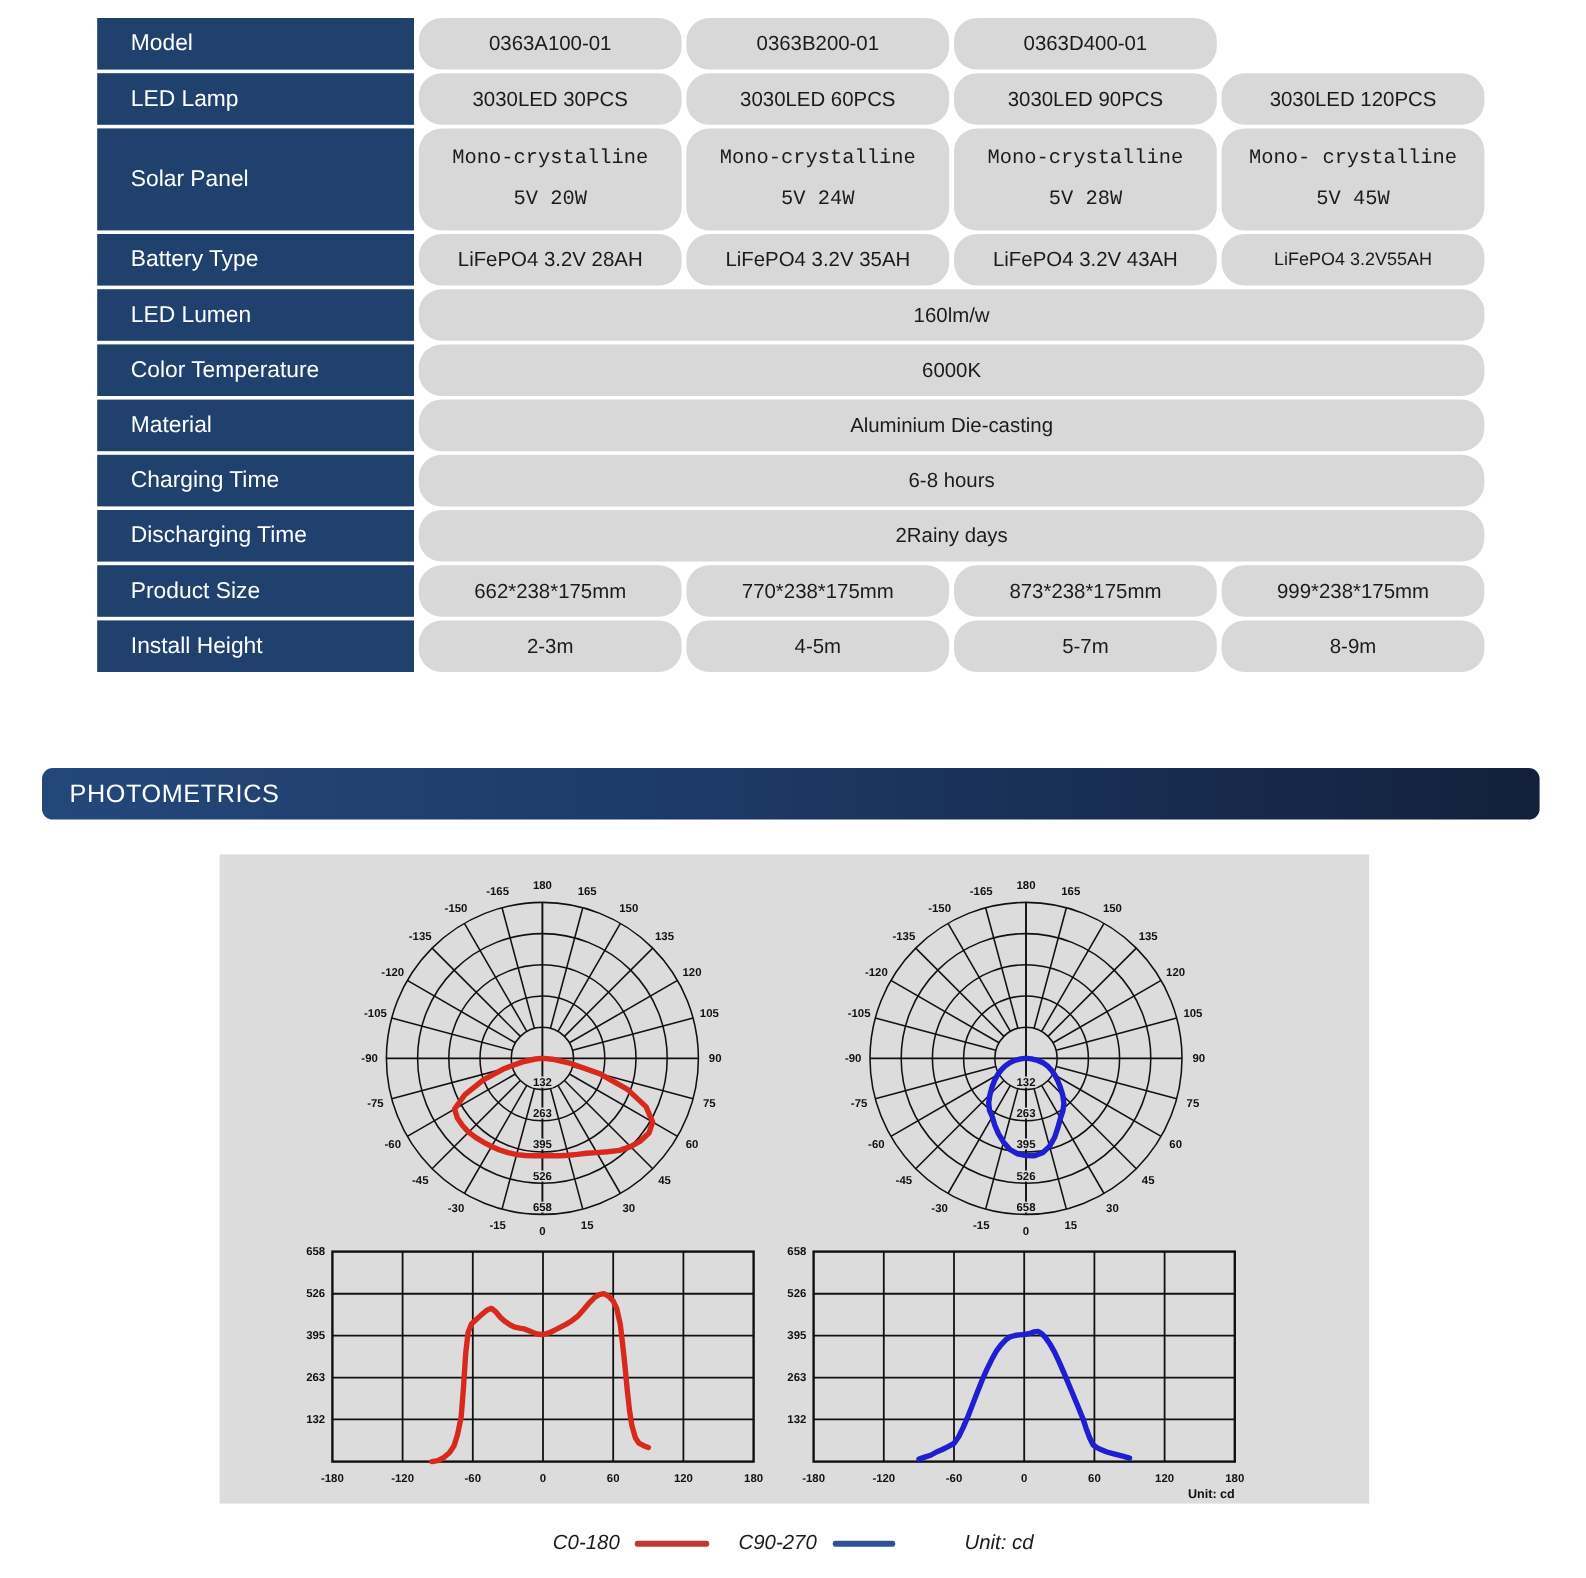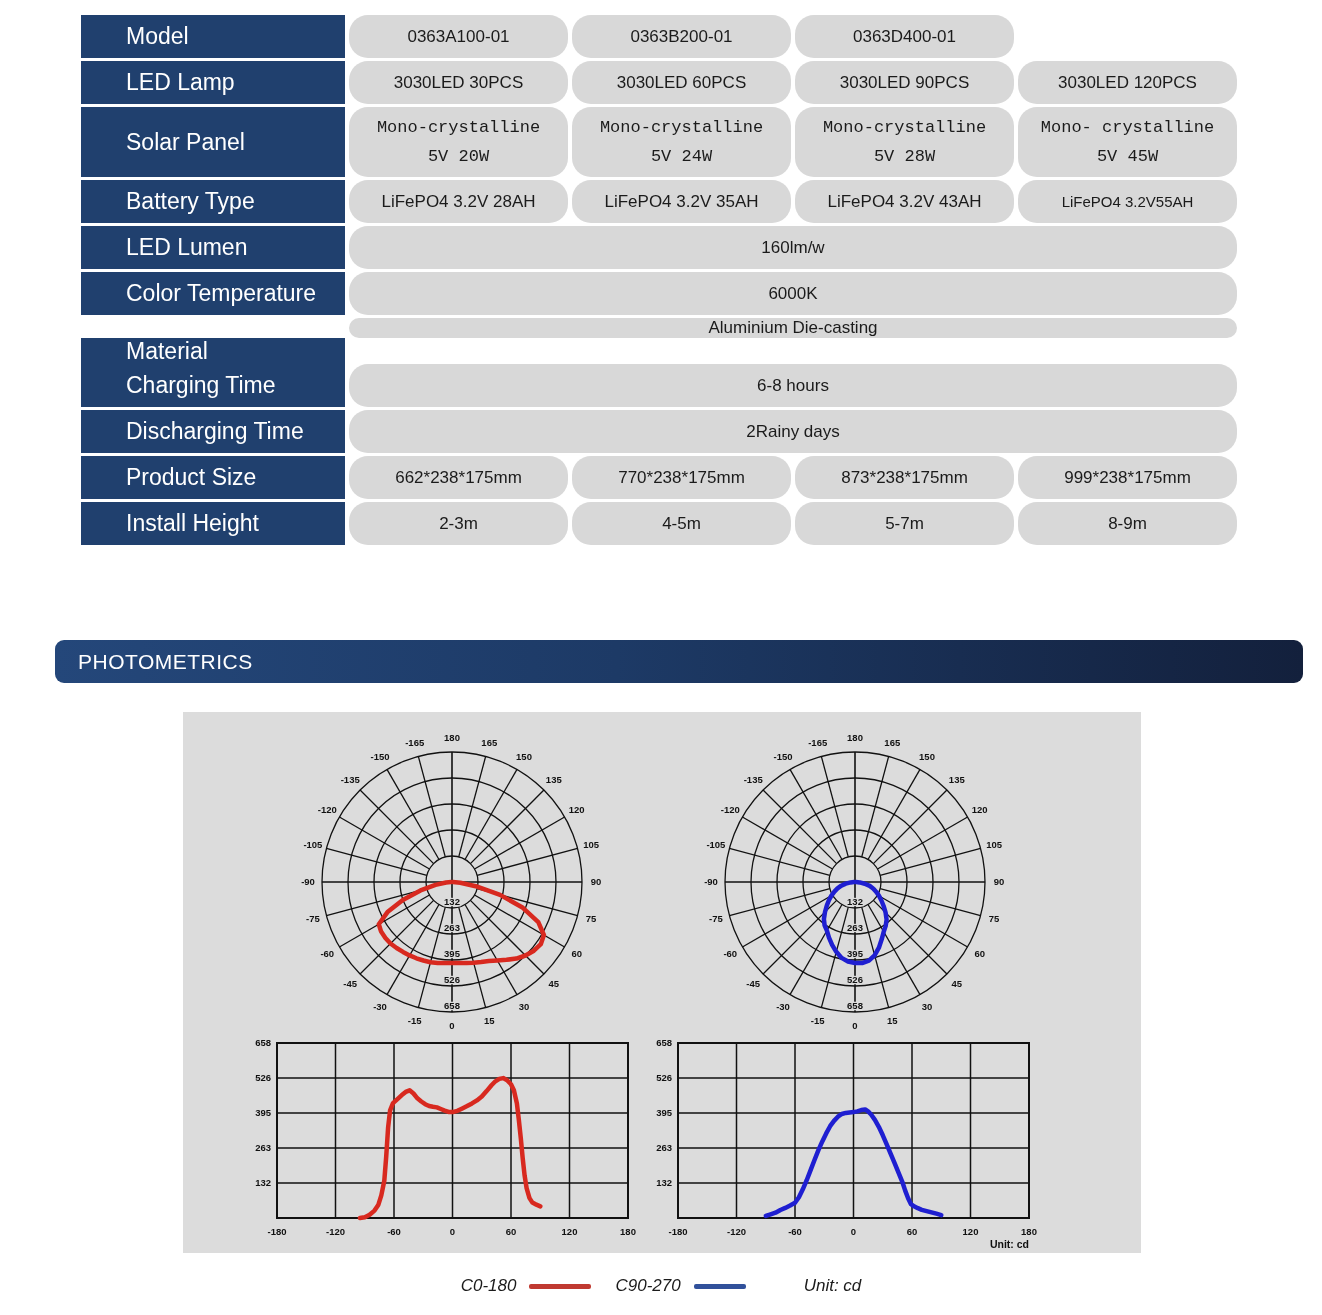--- a/index.html
+++ b/index.html
@@ -2,32 +2,32 @@
 <html style="--header-blue: #20406e; --cell-gray: #d8d8d8; --panel-gray: #dcdcdc; --bar-left: #24477a; --bar-right: #13203c; --curve-red: #d8291f; --curve-blue: #1f1fd1; --legend-red: #c03a31; --legend-blue: #31519b; --grid-black: #111111;"><head>
 <meta charset="utf-8">
 <style>
   html,body{margin:0;padding:0;background:#fff;}
   body{width:1322px;height:1315px;position:relative;font-family:"Liberation Sans",sans-serif;color:#1b1b1b;}
   .page{position:relative;width:1322px;height:1315px;overflow:hidden;background:#fff;}
 
   
   .spec-table{position:absolute;left:81px;top:15px;width:1156px;}
   .spec-row{display:grid;grid-template-columns:264px 219px 219px 219px 219px;column-gap:4px;height:43px;margin-bottom:3px;}
-  .spec-row.tall{height:70px;}
+  .spec-row.tall{height:85px;}
   .cell{display:flex;align-items:center;justify-content:center;text-align:center;}
-  .label-cell{background:var(--header-blue,#20406e);color:#fff;justify-content:flex-start;padding-left:45px;font-size:23px;}
+  .label-cell{background:var(--header-blue,#20406e);color:#fff;justify-content:flex-start;padding-left:28px;font-size:19px;}
   .value-cell{background:var(--cell-gray,#d8d8d8);font-size:17px;border-radius:19px;}
   .value-cell.small{font-size:15px;}
   .value-cell.merged{grid-column:2/6;}
   .value-cell.two-line{flex-direction:column;justify-content:space-evenly;font-family:Liberation Mono, monospace;}
 
   
   .section-bar{position:absolute;left:35px;top:640px;width:1248px;height:43px;border-radius:9px;
     background:linear-gradient(90deg,var(--bar-left,#24477a) 0%,#1d3a66 45%,var(--bar-right,#13203c) 100%);
-    display:flex;align-items:center;padding-left:23px;box-sizing:border-box;color:#fff;font-size:21px;letter-spacing:.5px;margin-left:20px;}
+    display:flex;align-items:center;padding-left:23px;box-sizing:border-box;color:#fff;font-size:21px;letter-spacing:.5px;}
 
   
   .photo-panel{position:absolute;left:183px;top:712px;width:958px;height:541px;background:var(--panel-gray,#dcdcdc);}
   .photo-panel svg{position:absolute;display:block;}
 
   
   .legend{position:absolute;left:0;top:1272px;width:100%;height:28px;display:flex;justify-content:center;align-items:center;font-size:17px;font-style:italic;}
   .legend .swatch{display:inline-block;height:5px;border-radius:2px;}
   .legend .swatch.red{width:62px;background:var(--legend-red,#c03a31);margin:0 24px 0 13px;}
   .legend .swatch.blue{width:52px;background:var(--legend-blue,#31519b);margin:0 58px 0 13px;}
@@ -79,22 +79,22 @@
       </div>
       <div class="spec-row">
         <div class="cell label-cell">LED Lumen</div>
         <div class="cell value-cell merged">160lm/w</div>
       </div>
       <div class="spec-row">
         <div class="cell label-cell">Color Temperature</div>
         <div class="cell value-cell merged">6000K</div>
       </div>
       <div class="spec-row">
+        <div class="cell label-cell">Material</div>
         <div class="cell value-cell merged">Aluminium Die-casting</div>
-        <div class="cell label-cell">Material</div>
       </div>
       <div class="spec-row">
         <div class="cell label-cell">Charging Time</div>
         <div class="cell value-cell merged">6-8 hours</div>
       </div>
       <div class="spec-row">
         <div class="cell label-cell">Discharging Time</div>
         <div class="cell value-cell merged">2Rainy days</div>
       </div>
       <div class="spec-row">

